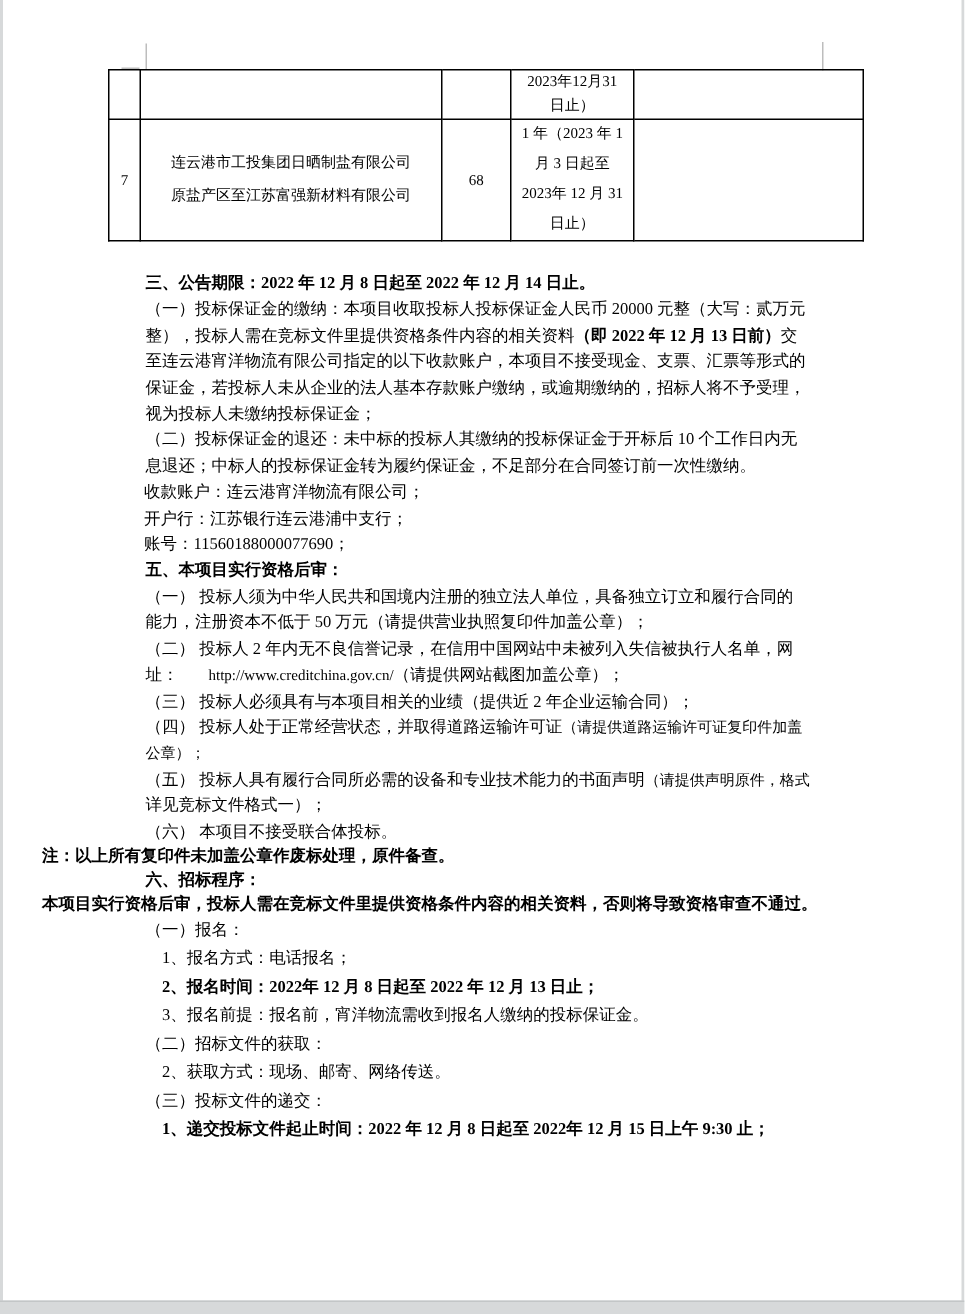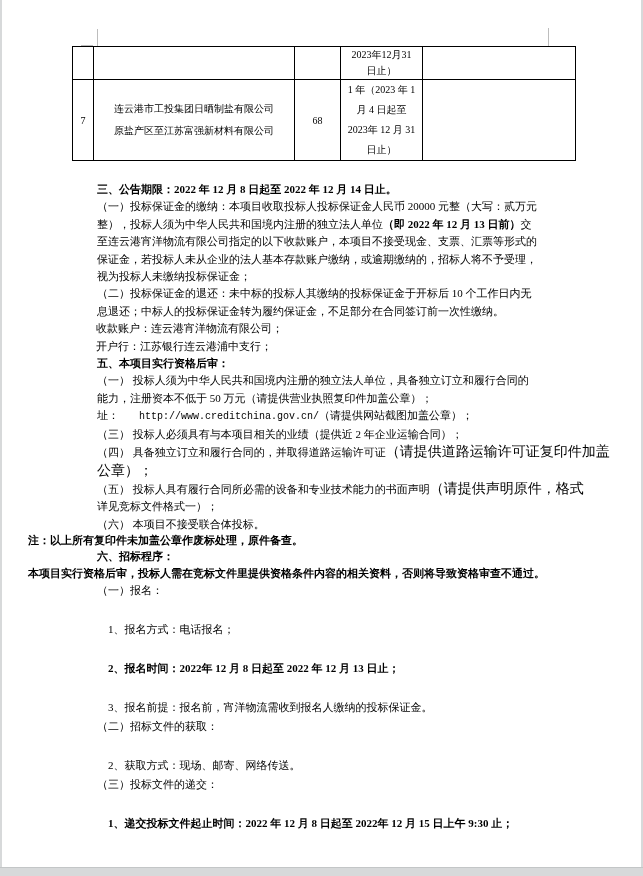--- a/index.html
+++ b/index.html
@@ -34,28 +34,28 @@
   td.company{line-height:22px;}
   tr.r-carry{height:23px;border-radius:17px;}
   tr.r-7{height:81px;}
 
   
   .body-text{position:absolute;left:0;top:181px;width:584px;}
   .l{
     font-size:11px;line-height:17.4px;padding-left:97px;
     white-space:nowrap;letter-spacing:0;
   }
-  .l.ind1{padding-left:108px;margin-top:20px;}
+  .l.ind1{padding-left:108px;}
   .l.ind2{padding-left:96px;}
   .l.sm{font-size:11px;line-height:15px;font-weight:bold;padding-left:28px;}
   .l.six{line-height:19px;}
   span.b{font-weight:bold;}
   span.i{font-style:italic;}
-  span.small{font-size:14px;}
-  span.mono{font-family:Liberation Mono, monospace;font-size:10px;padding-left:20px;}
+  span.small{font-size:10px;}
+  span.mono{font-family:Liberation Serif, serif;font-size:10px;padding-left:20px;}
 </style>
 </head>
 <body>
 
 <div class="edge edge-left"></div>
 <div class="edge edge-right"></div>
 <div class="edge edge-bottom"></div>
 
 <div class="mark mark-v-left"></div>
 <div class="mark mark-h-left"></div>
@@ -82,46 +82,48 @@
   </tr>
   <tr class="r-7">
     <td>7</td>
     <td class="company">
       <div>连云港市工投集团日晒制盐有限公司</div>
       <div>原盐产区至江苏富强新材料有限公司</div>
     </td>
     <td>68</td>
     <td class="dur">
       <div>1 年（2023 年 1</div>
-      <div>月 4 日起至</div>
+      <div>月 3 日起至</div>
       <div>2023年 12 月 31</div>
       <div>日止）</div>
     </td>
     <td></td>
   </tr>
 </tbody>
   </table>
 
 <div class="body-text">
     <div class="l"><span class="b">三、公告期限：2022 年 12 月 8 日起至 2022 年 12 月 14 日止。</span></div>
     <div class="l"><span>（一）投标保证金的缴纳：本项目收取投标人投标保证金人民币 20000 元整（大写：贰万元</span></div>
-    <div class="l"><span>整），投标人须为中华人民共和国境内注册的独立法人单位</span><span class="b">（即 2022 年 12 月 13 日前）</span><span>交</span></div>
+    <div class="l"><span>整），投标人需在竞标文件里提供资格条件内容的相关资料</span><span class="b">（即 2022 年 12 月 13 日前）</span><span>交</span></div>
     <div class="l"><span>至连云港宵洋物流有限公司指定的以下收款账户，本项目不接受现金、支票、汇票等形式的</span></div>
     <div class="l"><span>保证金，若投标人未从企业的法人基本存款账户缴纳，或逾期缴纳的，招标人将不予受理，</span></div>
     <div class="l"><span>视为投标人未缴纳投标保证金；</span></div>
     <div class="l"><span>（二）投标保证金的退还：未中标的投标人其缴纳的投标保证金于开标后 10 个工作日内无</span></div>
     <div class="l"><span>息退还；中标人的投标保证金转为履约保证金，不足部分在合同签订前一次性缴纳。</span></div>
     <div class="l ind2"><span>收款账户：连云港宵洋物流有限公司；</span></div>
     <div class="l ind2"><span>开户行：江苏银行连云港浦中支行；</span></div>
+    <div class="l ind2"><span>账号：11560188000077690；</span></div>
     <div class="l"><span class="b">五、本项目实行资格后审：</span></div>
     <div class="l"><span>（一） 投标人须为中华人民共和国境内注册的独立法人单位，具备独立订立和履行合同的</span></div>
     <div class="l"><span>能力，注册资本不低于 50 万元（请提供营业执照复印件加盖公章）；</span></div>
+    <div class="l"><span>（二） 投标人 2 年内无不良信誉记录，在信用中国网站中未被列入失信被执行人名单，网</span></div>
     <div class="l"><span>址：</span><span class="mono">http://www.creditchina.gov.cn/</span><span>（请提供网站截图加盖公章）；</span></div>
     <div class="l"><span>（三） 投标人必须具有与本项目相关的业绩（提供近 2 年企业运输合同）；</span></div>
-    <div class="l"><span>（四） 具备独立订立和履行合同的，并取得道路运输许可证</span><span class="small">（请提供道路运输许可证复印件加盖</span></div>
+    <div class="l"><span>（四） 投标人处于正常经营状态，并取得道路运输许可证</span><span class="small">（请提供道路运输许可证复印件加盖</span></div>
     <div class="l"><span class="small">公章）；</span></div>
     <div class="l"><span>（五） 投标人具有履行合同所必需的设备和专业技术能力的书面声明</span><span class="small">（请提供声明原件，格式</span></div>
     <div class="l"><span>详见竞标文件格式一）；</span></div>
     <div class="l"><span>（六） 本项目不接受联合体投标。</span></div>
     <div class="l sm"><span>注：以上所有复印件未加盖公章作废标处理，原件备查。</span></div>
     <div class="l"><span class="b">六、招标程序：</span></div>
     <div class="l sm"><span>本项目实行资格后审，投标人需在竞标文件里提供资格条件内容的相关资料，否则将导致资格审查不通过。</span></div>
     <div class="l six"><span>（一）报名：</span></div>
     <div class="l six ind1"><span>1、报名方式：电话报名；</span></div>
     <div class="l six ind1"><span class="b">2、报名时间：2022年 12 月 8 日起至 2022 年 12 月 13 日止；</span></div>

